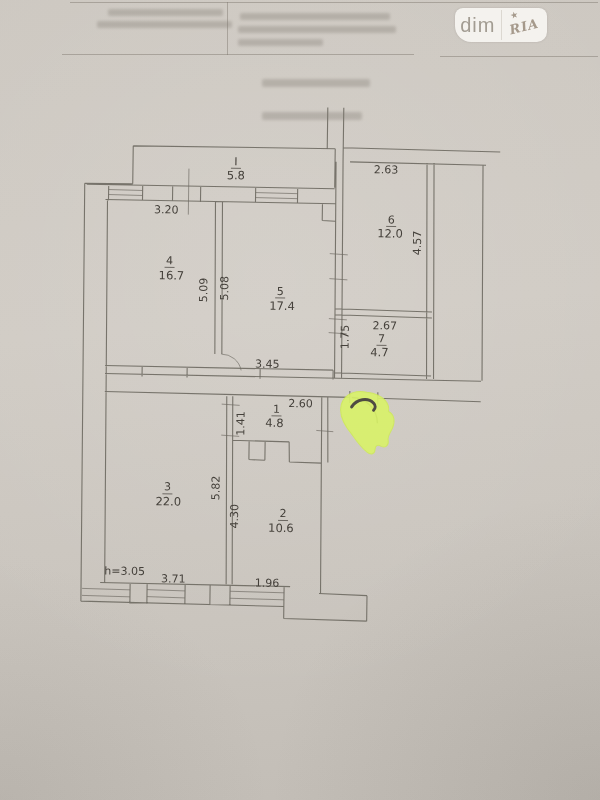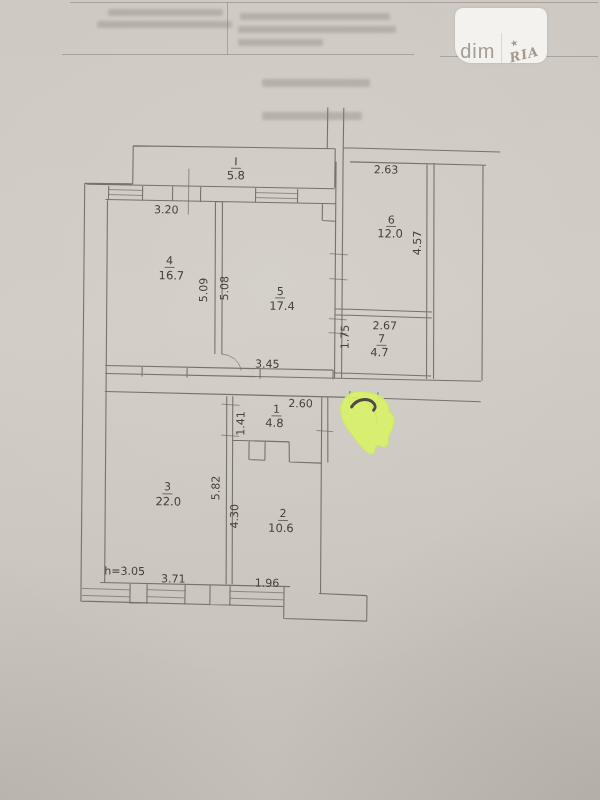--- a/index.html
+++ b/index.html
@@ -11,23 +11,23 @@
       radial-gradient(100% 70% at 100% 100%, rgba(90,85,78,0.14), transparent 55%),
       radial-gradient(90% 60% at 0% 100%, rgba(90,85,78,0.10), transparent 50%),
       linear-gradient(175deg, #cdc8c1 0%, #d0cbc4 40%, #c9c4bd 75%, #c2bdb6 100%);
   }
   .photo{position:absolute;inset:0;}
   
   .faint-line{position:absolute;background:rgba(122,116,107,0.45);filter:blur(0.4px);}
   .blur-bar{position:absolute;background:#7d776e;opacity:0.32;filter:blur(1.8px);border-radius:2px;}
   
   .badge{
-    position:absolute;left:455px;top:8px;width:92px;height:55px;
+    position:absolute;left:455px;top:8px;width:92px;height:34px;
     background:#f4f2ee;border-radius:8px 8px 10px 16px;
-    display:flex;align-items:flex-end;box-shadow:0 0 2px rgba(90,85,78,0.25);
+    display:flex;align-items:center;box-shadow:0 0 2px rgba(90,85,78,0.25);
   }
   .badge .cell{flex:1;text-align:center;color:#a29c92;}
   .badge .dim-text{font-family:"Liberation Sans",sans-serif;font-size:20px;letter-spacing:1px;font-weight:500;}
   .badge .sep{width:1px;height:30px;background:#dcd8d1;}
   .badge .ria-wrap{position:relative;display:inline-block;transform:rotate(-14deg);}
   .badge .ria-text{font-family:"DejaVu Serif",serif;font-style:italic;font-weight:bold;font-size:13px;letter-spacing:1px;color:#a5998b;}
   .badge .star{position:absolute;left:4px;top:-8px;font-size:9px;color:#a5998b;font-style:normal;}
   svg text{fill:#45413b;}
   .num{font-size:11px;}
   .dim{font-size:11px;}

